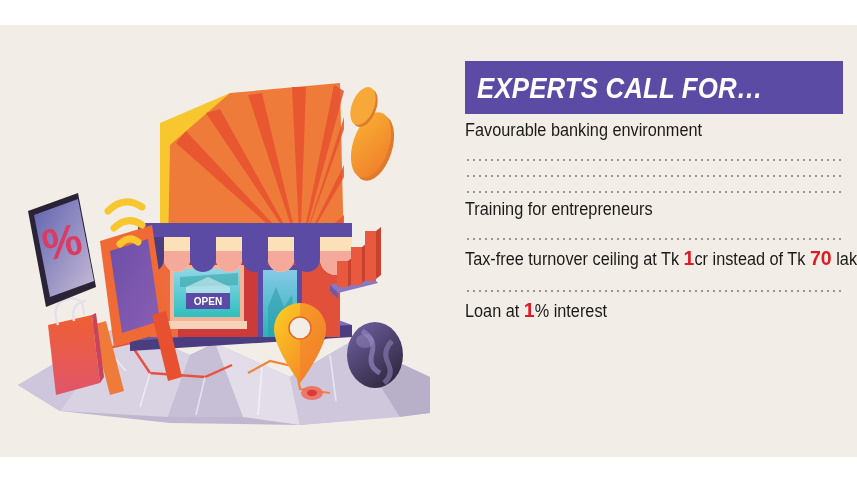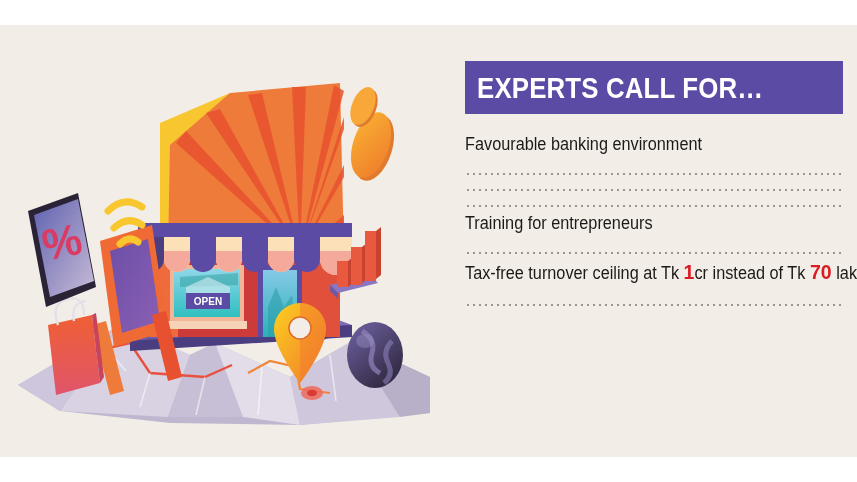--- a/index.html
+++ b/index.html
@@ -9,26 +9,26 @@
 
   #stage{position:relative;width:857px;height:482px;background:#ffffff;overflow:hidden;}
 
   
   #panel{position:absolute;left:0;top:25px;width:857px;height:432px;background:#f2eee7;}
 
   
   #listcol{position:absolute;left:465px;top:61px;width:378px;}
 
   #banner{background:#5b4ba5;height:53px;display:flex;align-items:center;
-          padding:0 0 0 12px;box-sizing:border-box;}
+          padding:0 0 0 12px;box-sizing:border-box;font-style:italic;}
   #banner .btxt{color:#ffffff;font-size:30px;font-weight:bold;letter-spacing:.2px;
           font-family:"Liberation Sans","DejaVu Sans",sans-serif;
           transform:scaleX(.86);transform-origin:left center;white-space:nowrap;}
 
-  .listwrap{margin-top:18px;}
+  .listwrap{margin-top:4px;}
   .li{position:relative;padding:0 0 3px 0;}
   .li .txt{font-size:17.5px;color:#1c1a18;line-height:1.38;white-space:nowrap;
            transform:scaleX(.93);transform-origin:left center;
            font-family:"Liberation Sans","DejaVu Sans",sans-serif;}
   .li .txt b{color:#dc1c24;font-weight:bold;font-size:21px;}
   .dots{height:10px;margin:6px 0 4px 0;
         background-image:radial-gradient(circle, #9d968c 1.1px, rgba(0,0,0,0) 1.2px);
         background-size:6px 10px;background-position:0 4px;background-repeat:repeat-x;}
 
   
@@ -236,16 +236,19 @@
       <div class="li">
         <div class="txt" style="color: rgb(28, 26, 24);">Training for entrepreneurs</div>
       </div>
       <div class="dots"></div>
 
       <div class="li">
         <div class="txt" style="color: rgb(28, 26, 24);">Tax-free turnover ceiling at Tk <b style="color: rgb(220, 28, 36);">1</b>cr instead of Tk <b style="color: rgb(220, 28, 36);">70</b> lakh</div>
       </div>
       <div class="dots"></div>
 
+      <div class="li">
+        <div class="txt" style="color: rgb(28, 26, 24);">Loan at <b style="color: rgb(220, 28, 36);">1</b>% interest</div>
+      </div>
     </div>
   </div>
 
 </div>
 
 </body></html>

